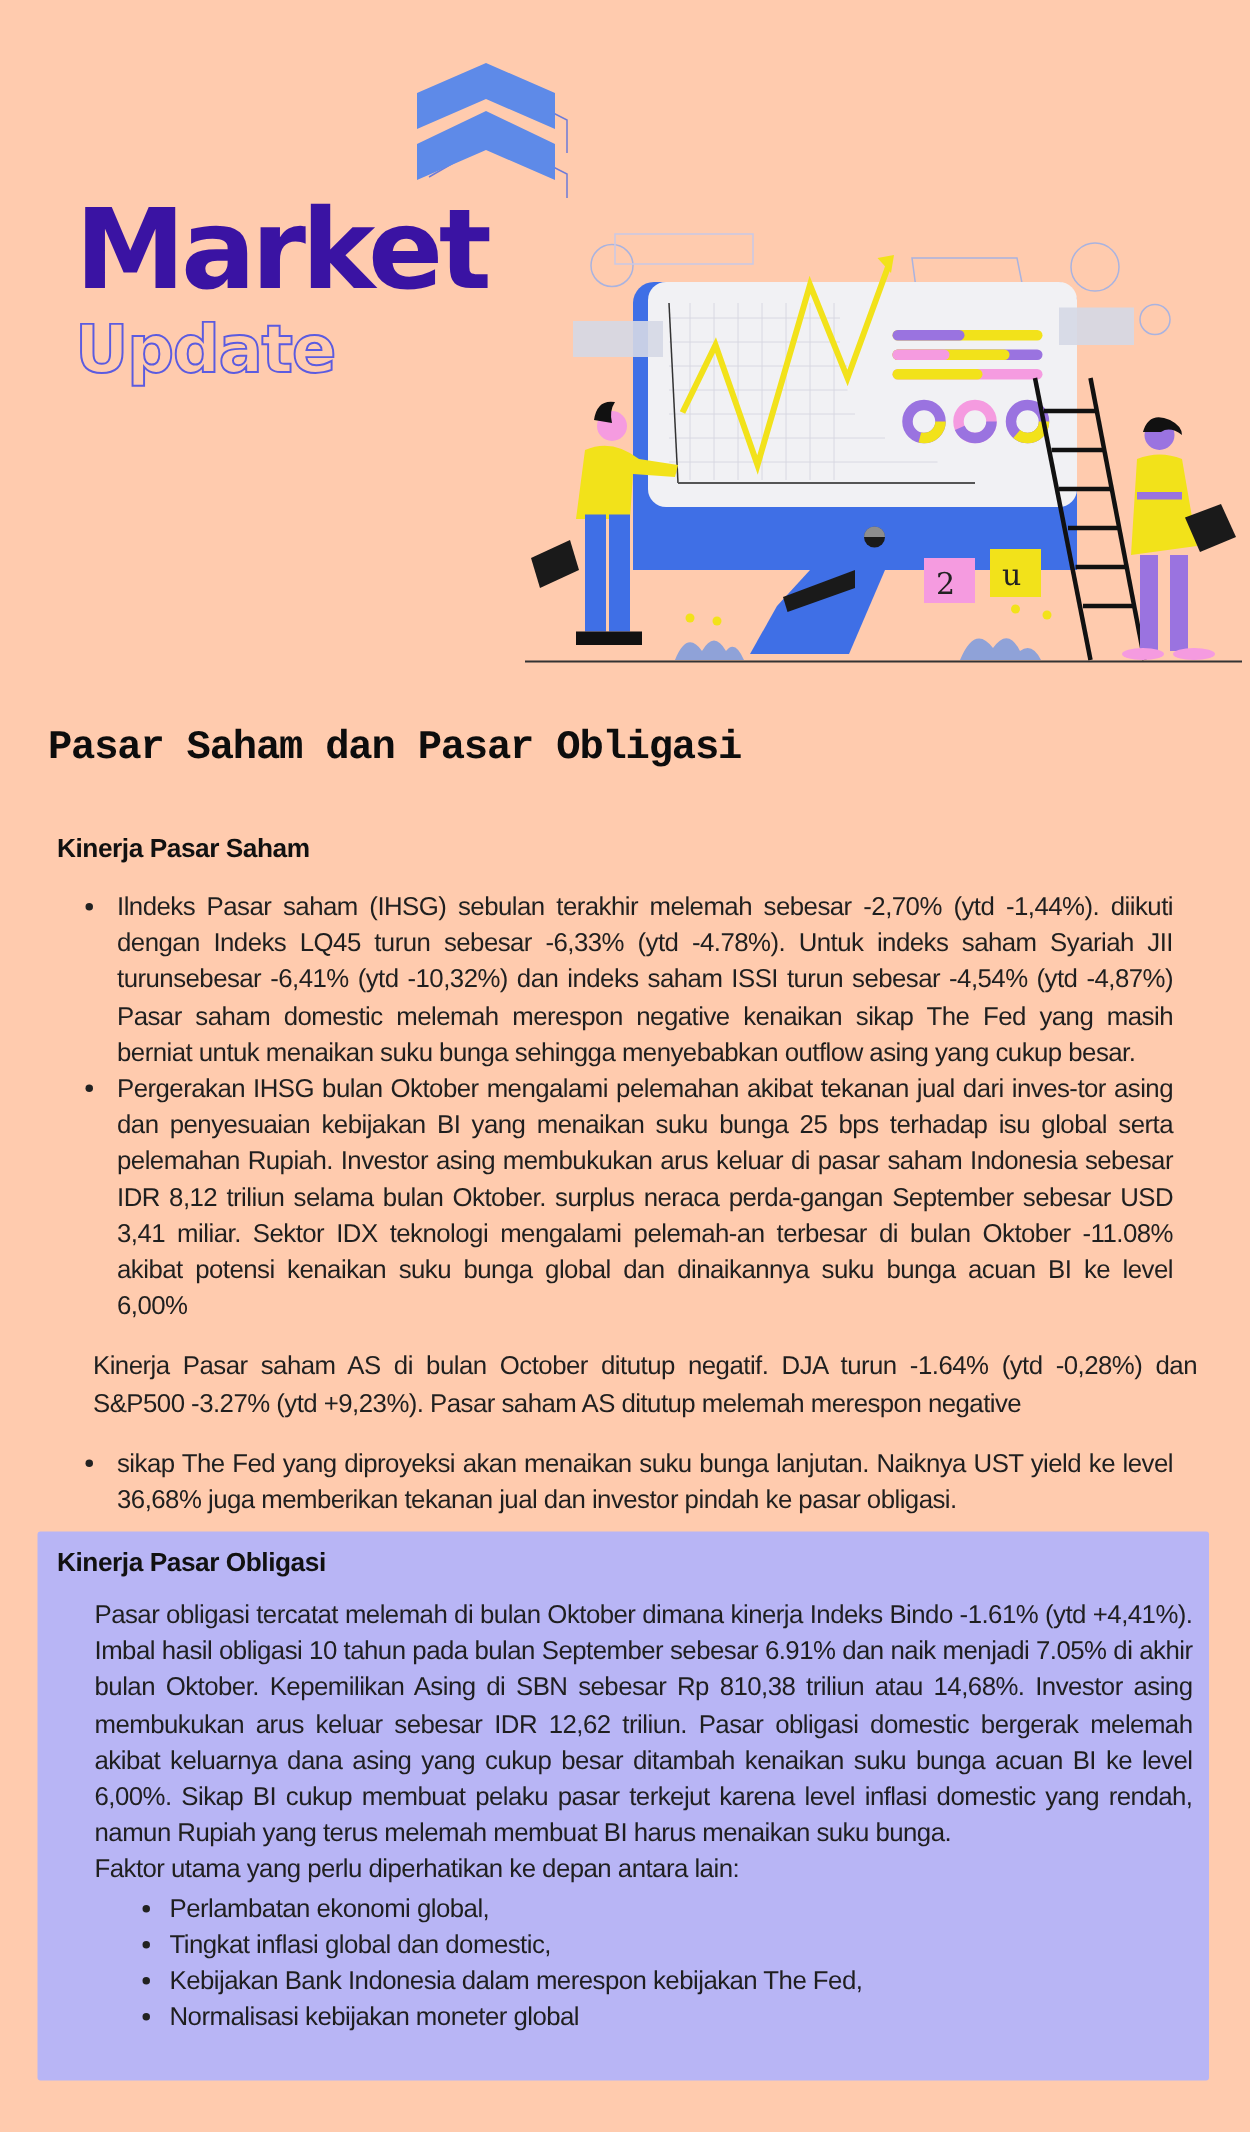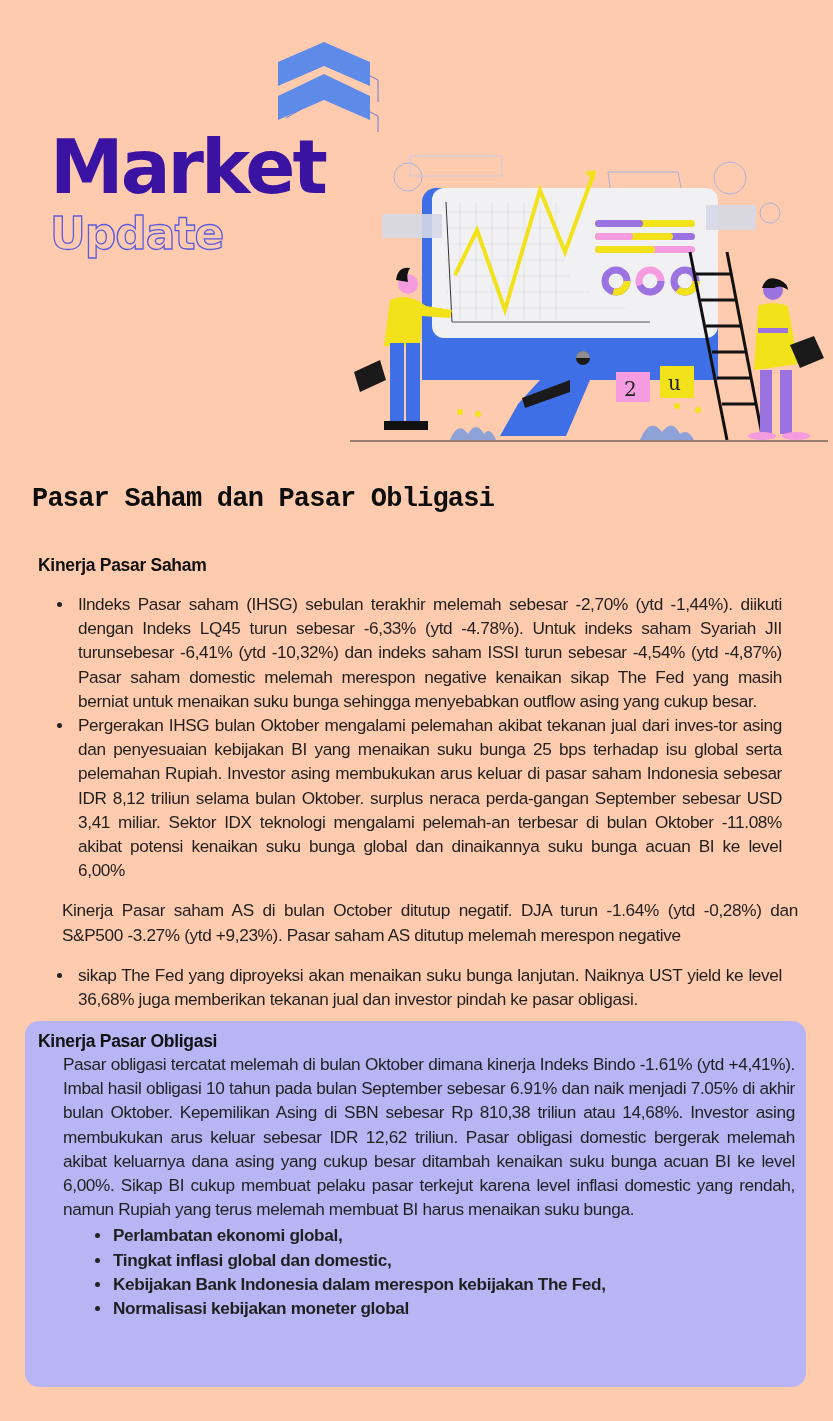--- a/index.html
+++ b/index.html
@@ -36,25 +36,25 @@
     position:relative; font-size:17.2px; line-height:24.2px; text-align:justify;
     letter-spacing:-0.35px; color:#1f1f1f;
   }
   ul.bul li .dot {
     position:absolute; left:-21px; top:10px; width:5px; height:5px; border-radius:50%; background:#222;
   }
   .para-plain { font-size:17.2px; line-height:24.2px; text-align:justify; letter-spacing:-0.35px; color:#1f1f1f; }
 
   .bond-box {
     position:absolute; left:25px; top:1021px; width:781px; height:366px;
-    background:#B8B5F5; border-radius:14px;
+    background:#B8B5F5; border-radius:2px;
   }
   .bond-inner { position:absolute; left:13px; top:9px; width:757px; }
-  .bond-body { padding-left:25px; }
-  ul.factors { margin:2px 0 12px 0; padding:0 0 0 75px; list-style:none;font-weight:bold; }
+  .bond-body { padding-left:25px;margin-top:12px; }
+  ul.factors { margin:2px 0 12px 0; padding:0 0 0 75px; list-style:none; }
   ul.factors li { position:relative; font-size:17.2px; line-height:24.2px; letter-spacing:-0.35px; color:#1f1f1f; }
   ul.factors li .dot { position:absolute; left:-18px; top:10px; width:5px; height:5px; border-radius:50%; background:#222; }
 </style>
 </head>
 <body>
 
 <div class="hero">
   <svg class="chevrons" viewBox="0 0 104 92">
     <polyline points="10,40 55,16 102,40 102,62" fill="none" stroke="#6E7BD8" stroke-width="1"></polyline>
     <polyline points="10,78 55,52 102,76 102,92" fill="none" stroke="#6E7BD8" stroke-width="1"></polyline>
@@ -196,20 +196,21 @@
       <span>sikap The Fed yang diproyeksi akan menaikan suku bunga lanjutan. Naiknya UST yield ke level 36,68% juga memberikan tekanan jual dan investor pindah ke pasar obligasi.</span>
     </li>
   </ul>
 </div>
 
 <div class="bond-box">
   <div class="bond-inner">
     <div class="sub-heading">Kinerja Pasar Obligasi</div>
     <div class="bond-body">
       <div class="para-plain">Pasar obligasi tercatat melemah di bulan Oktober dimana kinerja Indeks Bindo -1.61% (ytd +4,41%). Imbal hasil obligasi 10 tahun pada bulan September sebesar 6.91% dan naik menjadi 7.05% di akhir bulan Oktober. Kepemilikan Asing di SBN sebesar Rp 810,38 triliun atau 14,68%. Investor asing membukukan arus keluar sebesar IDR 12,62 triliun. Pasar obligasi domestic bergerak melemah akibat keluarnya dana asing yang cukup besar ditambah kenaikan suku bunga acuan BI ke level 6,00%. Sikap BI cukup membuat pelaku pasar terkejut karena level inflasi domestic yang rendah, namun Rupiah yang terus melemah membuat BI harus menaikan suku bunga.</div>
+      <div class="para-plain">Faktor utama yang perlu diperhatikan ke depan antara lain:</div>
     </div>
     <ul class="factors">
       <li><span class="dot"></span><span>Perlambatan ekonomi global,</span></li>
       <li><span class="dot"></span><span>Tingkat inflasi global dan domestic,</span></li>
       <li><span class="dot"></span><span>Kebijakan Bank Indonesia dalam merespon kebijakan The Fed,</span></li>
       <li><span class="dot"></span><span>Normalisasi kebijakan moneter global</span></li>
     </ul>
   </div>
 </div>
 

